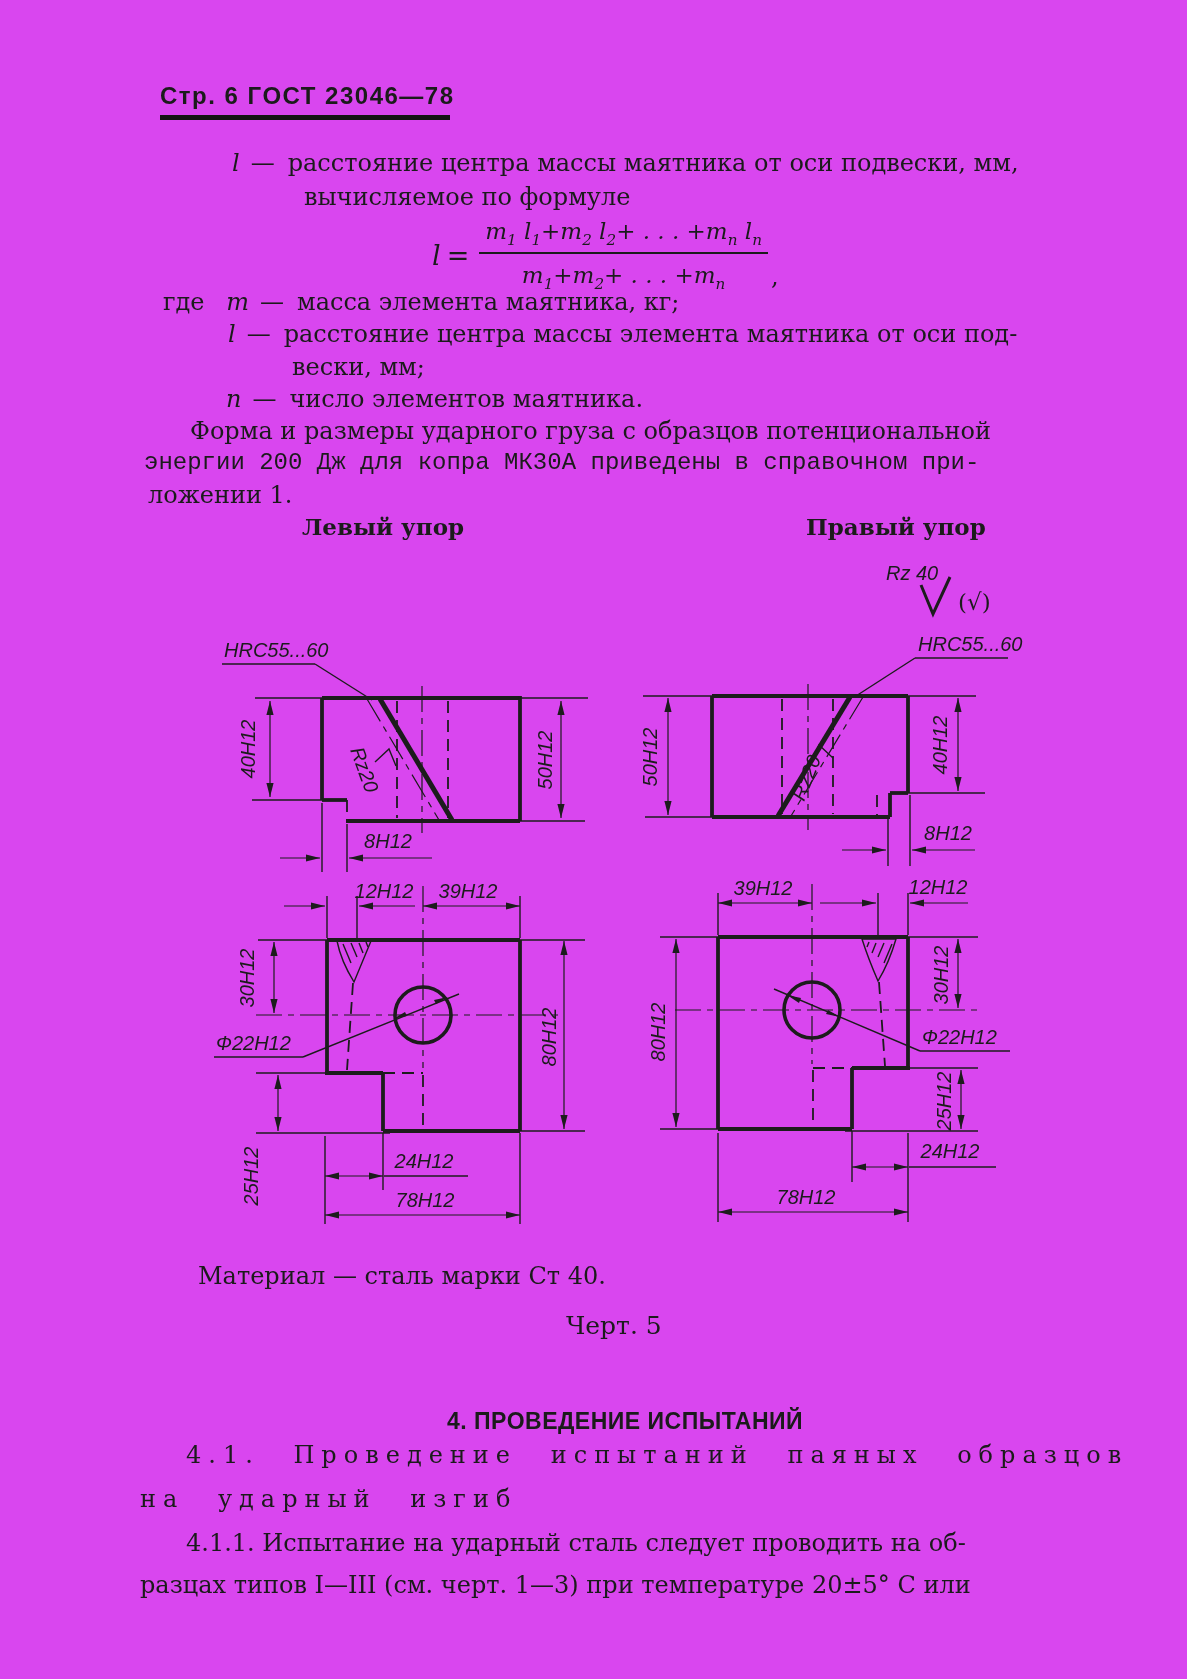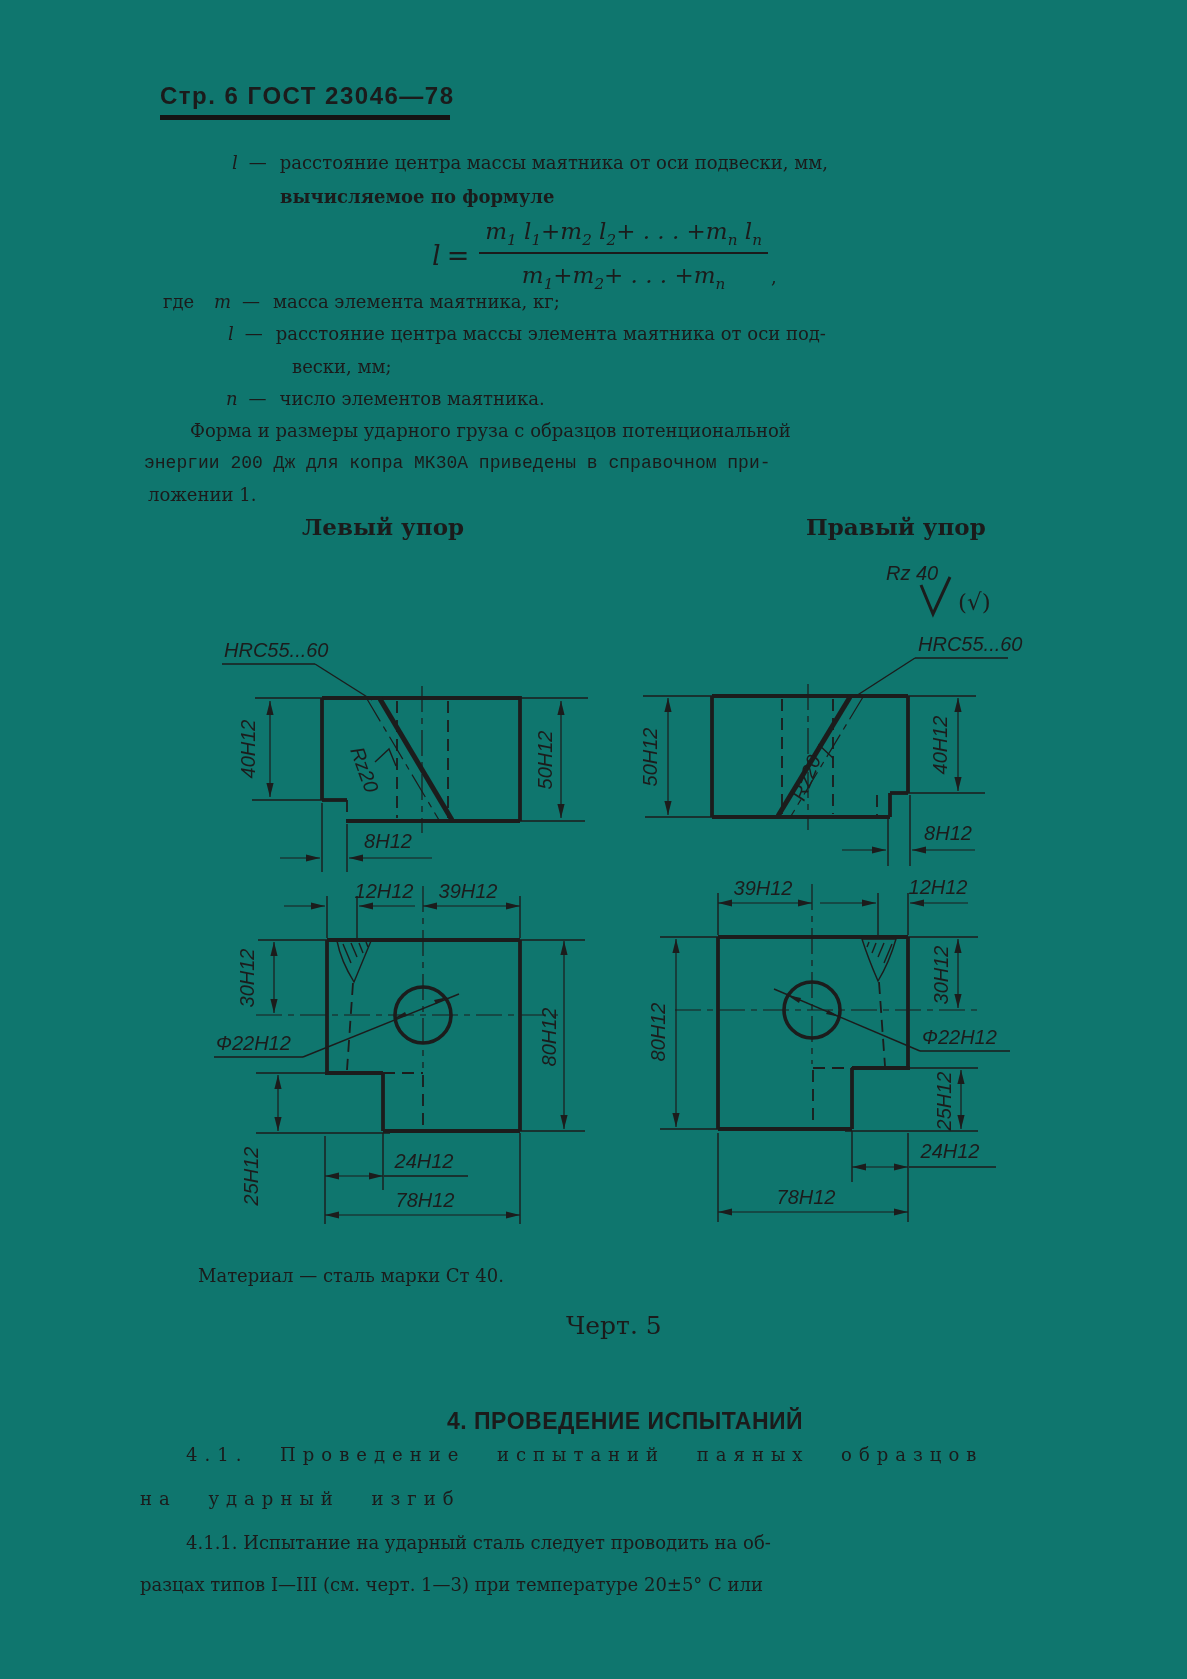--- a/index.html
+++ b/index.html
@@ -1,21 +1,21 @@
 <!DOCTYPE html>
 <html><head>
 <meta charset="utf-8">
 <style>
   html,body { margin:0; padding:0; background:#fff; }
   .page {
-    position:relative; width:1187px; height:1679px; background:#0f766e;
+    position:relative; width:1187px; height:1679px; background:#d946ef;
     font-family:"DejaVu Serif", serif; color:#1b1b1b; overflow:hidden;
   }
   .abs { position:absolute; white-space:nowrap; }
-  .bl { font-size:18px; line-height:30px; }
+  .bl { font-size:24px; line-height:30px; }
   .var { font-style:italic; }
   .dash-sep { display:inline-block; margin:0 13px 0 11px; }
   .gost-head { font-family:"Liberation Sans", sans-serif; font-weight:bold;
                font-size:24px; letter-spacing:1.5px; }
   .rule { position:absolute; background:#141414; }
   .upor { font-weight:bold; font-size:23px; }
   .sec-head { font-family:"Liberation Sans", sans-serif; font-weight:bold;
               font-size:23px; letter-spacing:0.5px; }
   .spaced { letter-spacing:7px; word-spacing:19px; }
   
@@ -41,21 +41,21 @@
 <body>
 
 <div class="page">
 
   <div class="abs gost-head" style="left:160px; top:82px;">Стр. 6 ГОСТ 23046—78</div>
   <div class="rule" style="left:160px; top:115px; width:290px; height:5px;"></div>
 
   <div class="abs bl" style="left:232px; top:148px;">
     <span class="var">l</span><span class="dash-sep">—</span><span>расстояние центра массы маятника от оси подвески, мм,</span>
   </div>
-  <div class="abs bl" style="left:280px; top:182px;font-weight:bold;">вычисляемое по формуле</div>
+  <div class="abs bl" style="left:304px; top:182px;">вычисляемое по формуле</div>
 
   <div class="abs formula" style="left:432px; top:218px;">
     <span class="var">l</span>
     <span class="feq">=</span>
     <span class="frac">
       <span class="num">m<sub>1</sub> l<sub>1</sub>+m<sub>2</sub> l<sub>2</sub>+ . . . +m<sub>n</sub> l<sub>n</sub></span>
       <span class="den">m<sub>1</sub>+m<sub>2</sub>+ . . . +m<sub>n</sub></span>
     </span>
     <span class="fcomma bl">,</span>
   </div>

